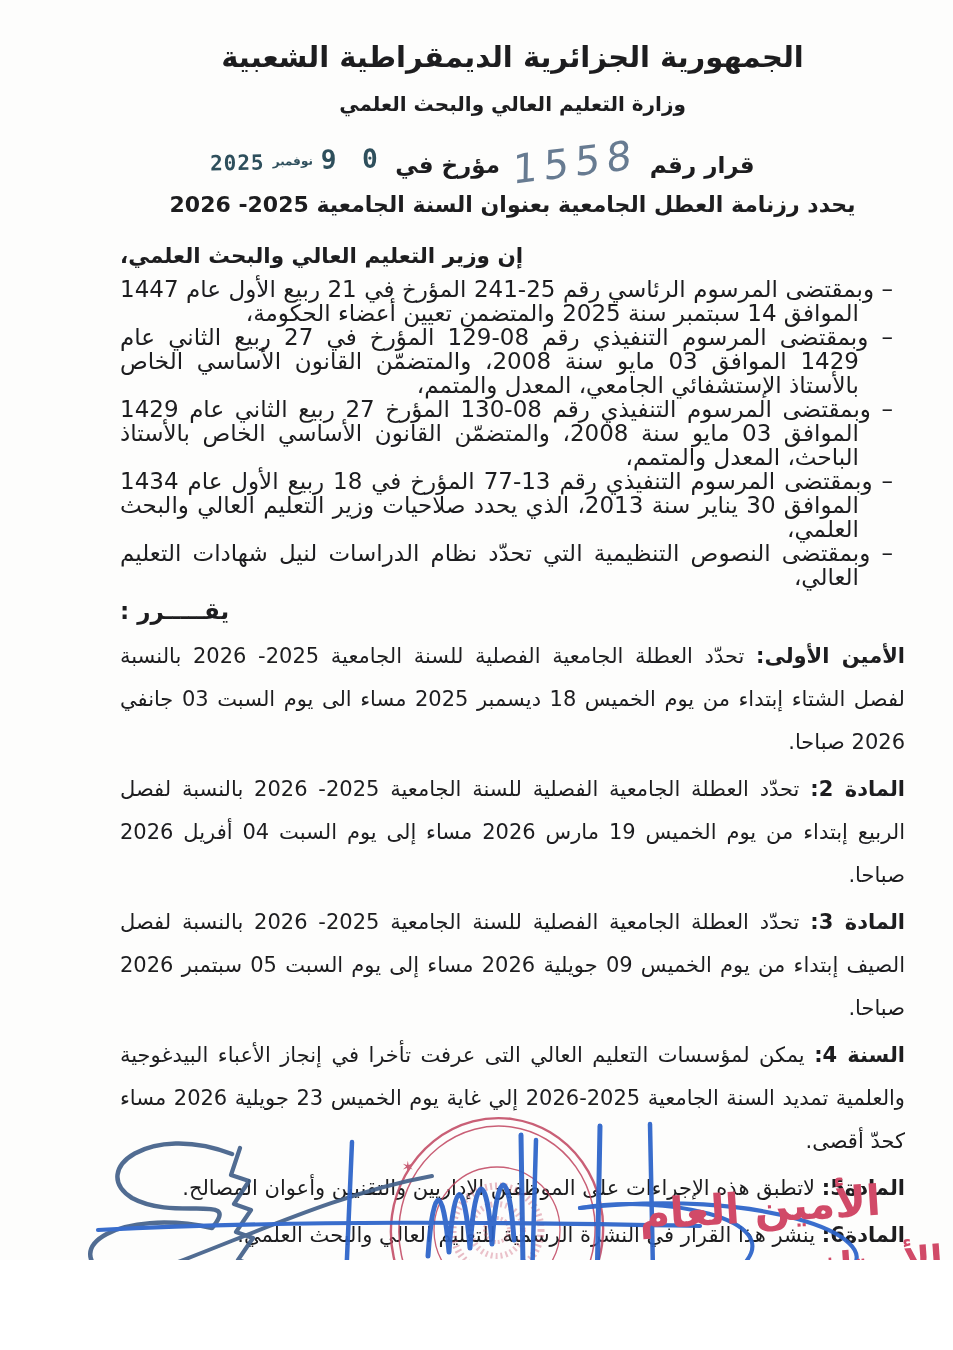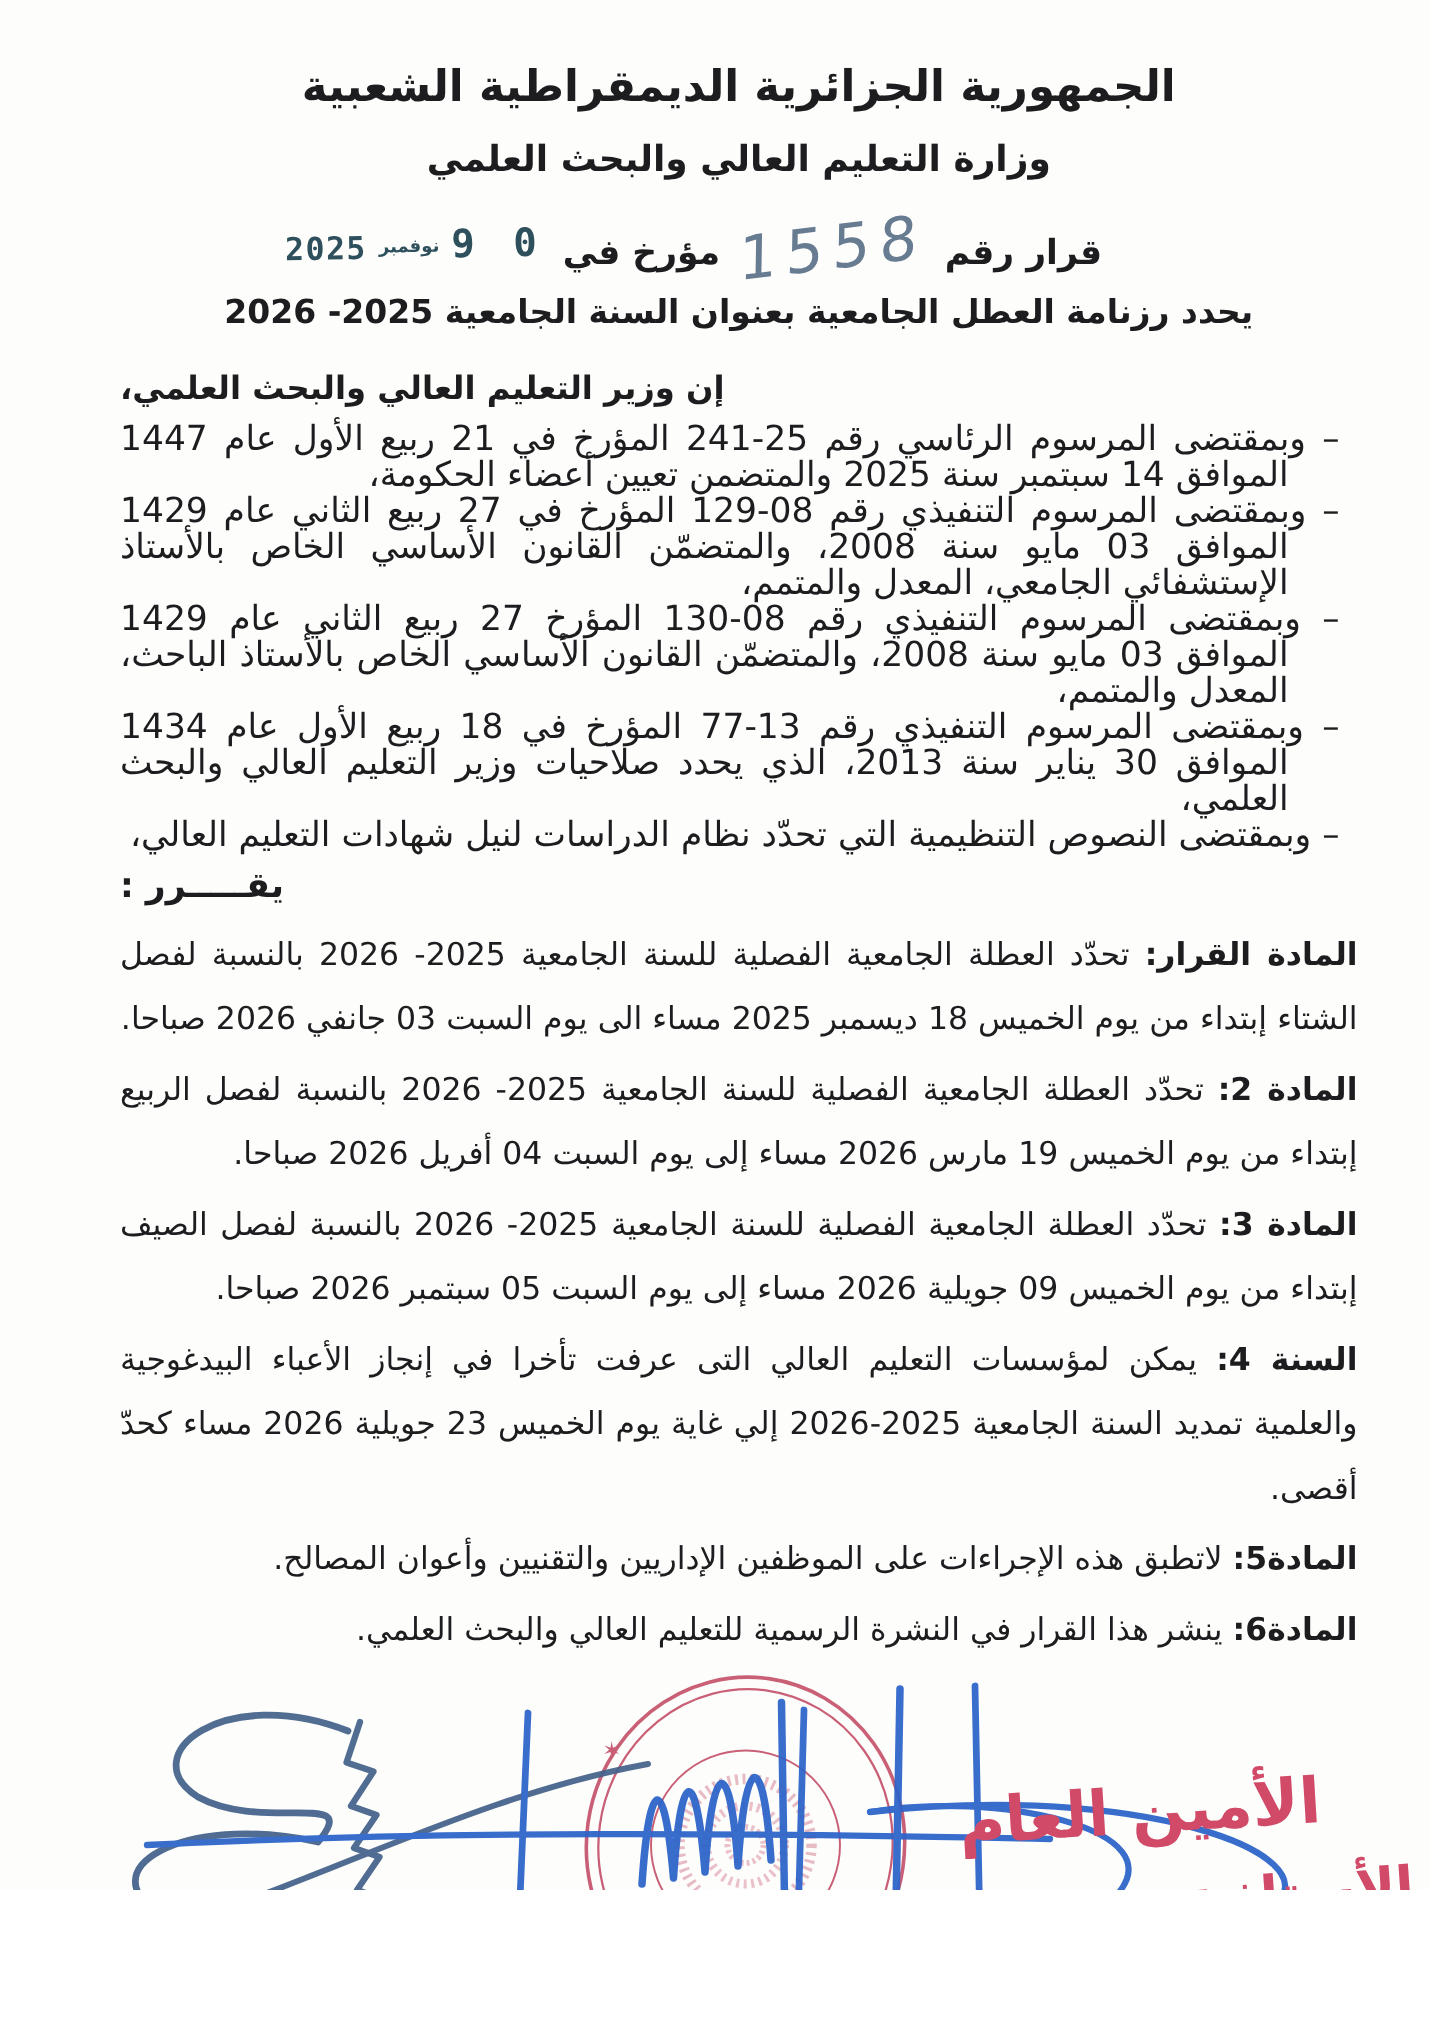--- a/index.html
+++ b/index.html
@@ -1,24 +1,24 @@
 <!DOCTYPE html>
 <html lang="ar" dir="rtl"><head>
 <meta charset="utf-8">
 <style>
   html,body{margin:0;padding:0;background:#ffffff;}
   .page{
     width:953px;height:1260px;position:relative;overflow:hidden;
     background:#fdfdfc;direction:rtl;
     font-family:"DejaVu Sans",sans-serif;color:#1d1d1f;
-    box-sizing:border-box;padding:30px 48px 0 80px;
+    box-sizing:border-box;padding:30px 48px 0 120px;
   }
   .hdr{ text-align:center;font-weight:bold; }
   .hdr-l1{font-size:29px;margin-top:10px;}
-  .hdr-l2{font-size:24px;margin-top:18px;}
+  .hdr-l2{font-size:20px;margin-top:18px;}
   .decree-row{
     margin-top:26px;display:flex;direction:rtl;justify-content:center;align-items:center;
     gap:12px;font-size:23px;font-weight:bold;transform:translateX(-30px);height:46px;
   }
   .hand{
     font-size:40px;font-weight:400;color:#5b7089;letter-spacing:6px;line-height:1;
     display:inline-block;transform:rotate(-7deg) skewX(-8deg) translateY(-3px);opacity:.92;
     font-family:"DejaVu Sans",sans-serif;
   }
   .datestamp{
@@ -79,21 +79,21 @@
     <p class="bullet">وبمقتضى المرسوم الرئاسي رقم 25-241 المؤرخ في 21 ربيع الأول عام 1447 الموافق 14 سبتمبر سنة 2025 والمتضمن تعيين أعضاء الحكومة،</p>
     <p class="bullet">وبمقتضى المرسوم التنفيذي رقم 08-129 المؤرخ في 27 ربيع الثاني عام 1429 الموافق 03 مايو سنة 2008، والمتضمّن القانون الأساسي الخاص بالأستاذ الإستشفائي الجامعي، المعدل والمتمم،</p>
     <p class="bullet">وبمقتضى المرسوم التنفيذي رقم 08-130 المؤرخ 27 ربيع الثاني عام 1429 الموافق 03 مايو سنة 2008، والمتضمّن القانون الأساسي الخاص بالأستاذ الباحث، المعدل والمتمم،</p>
     <p class="bullet">وبمقتضى المرسوم التنفيذي رقم 13-77 المؤرخ في 18 ربيع الأول عام 1434 الموافق 30 يناير سنة 2013، الذي يحدد صلاحيات وزير التعليم العالي والبحث العلمي،</p>
     <p class="bullet">وبمقتضى النصوص التنظيمية التي تحدّد نظام الدراسات لنيل شهادات التعليم العالي،</p>
   </div>
 
   <div class="decides">يقـــــرر :</div>
 
   <div>
-    <p class="art"><span class="lbl">المادة القرار:</span> <span>تحدّد العطلة الجامعية الفصلية للسنة الجامعية 2025- 2026  بالنسبة لفصل الشتاء إبتداء من يوم الخميس 18 ديسمبر 2025 مساء الى يوم السبت 03 جانفي 2026 صباحا.</span></p>
+    <p class="art"><span class="lbl">الأمين الأولى:</span> <span>تحدّد العطلة الجامعية الفصلية للسنة الجامعية 2025- 2026  بالنسبة لفصل الشتاء إبتداء من يوم الخميس 18 ديسمبر 2025 مساء الى يوم السبت 03 جانفي 2026 صباحا.</span></p>
     <p class="art"><span class="lbl">المادة 2:</span> <span>تحدّد العطلة الجامعية الفصلية للسنة الجامعية 2025- 2026  بالنسبة لفصل الربيع إبتداء من يوم الخميس 19 مارس 2026 مساء إلى يوم السبت 04 أفريل 2026 صباحا.</span></p>
     <p class="art"><span class="lbl">المادة 3:</span> <span>تحدّد العطلة الجامعية الفصلية للسنة الجامعية 2025- 2026  بالنسبة لفصل الصيف إبتداء من يوم الخميس 09 جويلية 2026 مساء إلى يوم السبت 05 سبتمبر 2026 صباحا.</span></p>
     <p class="art"><span class="lbl">السنة 4:</span> <span>يمكن لمؤسسات التعليم العالي التى عرفت تأخرا في إنجاز الأعباء البيدغوجية والعلمية تمديد السنة الجامعية 2025-2026  إلي غاية يوم الخميس 23 جويلية 2026 مساء كحدّ أقصى.</span></p>
     <p class="art"><span class="lbl">المادة5:</span> <span>لاتطبق هذه الإجراءات على الموظفين الإداريين والتقنيين وأعوان المصالح.</span></p>
     <p class="art"><span class="lbl">المادة6:</span> <span>ينشر هذا القرار في النشرة الرسمية للتعليم العالي والبحث العلمي.</span></p>
   </div>
 
   <svg class="sig-layer" viewBox="0 0 953 270" aria-hidden="true">
 
     <g opacity="0.88">

